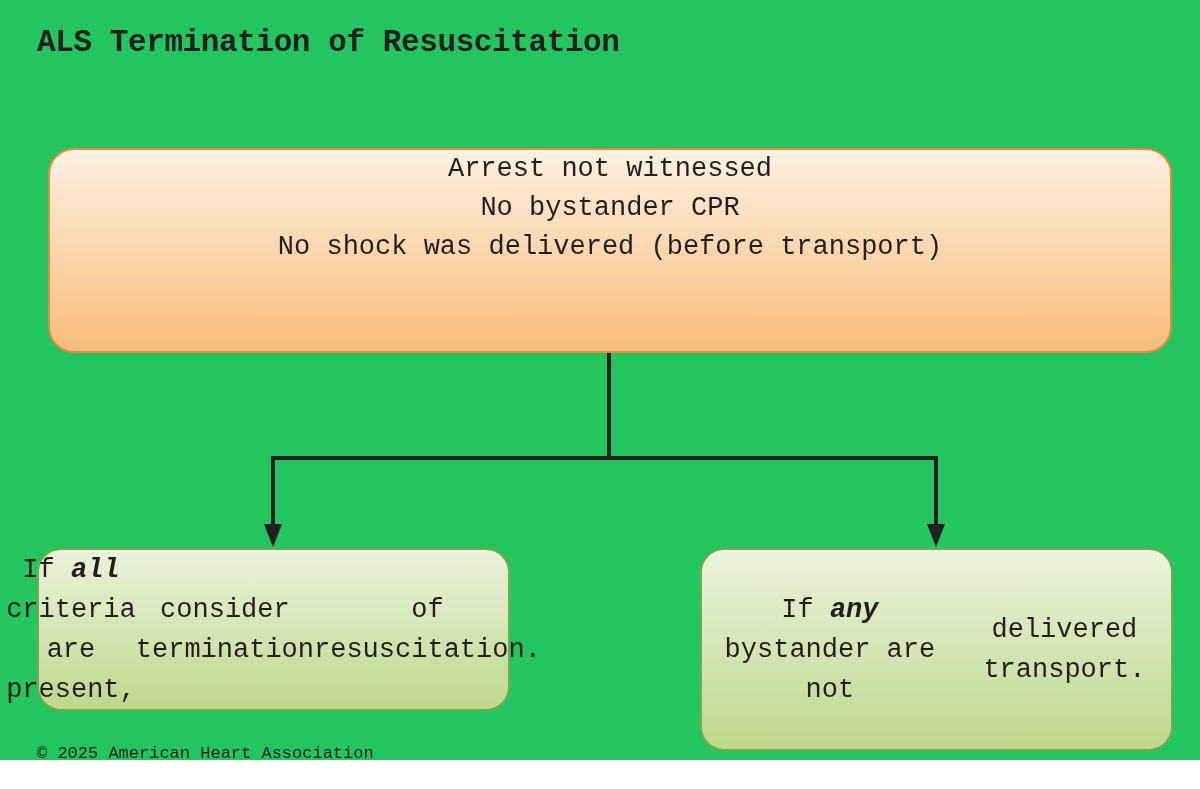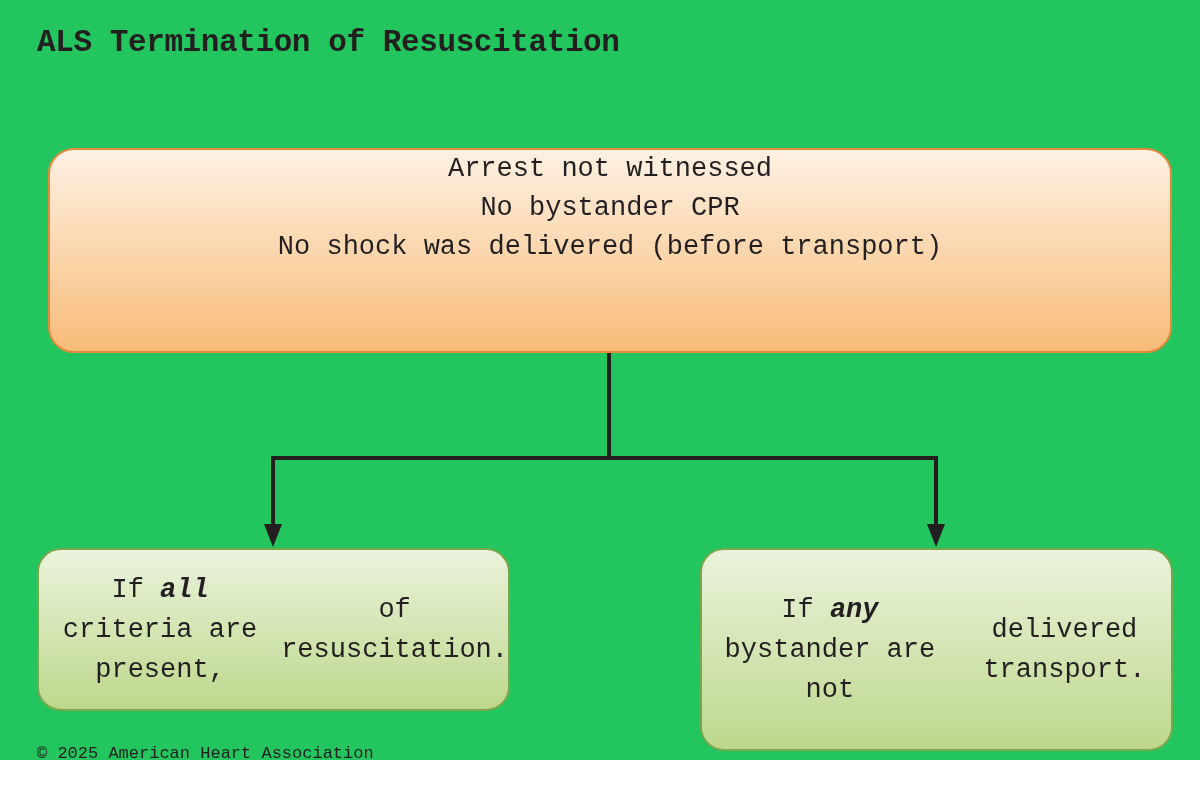--- a/index.html
+++ b/index.html
@@ -119,20 +119,21 @@
 
     <line class="stroke-ink" x1="273" y1="456" x2="273" y2="528"></line>
     <polygon class="fill-ink" points="264,524 282,524 273,547"></polygon>
 
     <line class="stroke-ink" x1="936" y1="456" x2="936" y2="528"></line>
     <polygon class="fill-ink" points="927,524 945,524 936,547"></polygon>
   </svg>
 
   <div class="outcome-box left">
     <div><span>If </span><span class="em">all</span><span> criteria are present,</span></div>
+    <div>consider termination</div>
     <div>of resuscitation.</div>
   </div>
 
   <div class="outcome-box right">
     <div><span>If </span><span class="em">any</span><span> bystander are not</span></div>
     <div>delivered transport.</div>
   </div>
 
   <div class="copyright">© 2025 American Heart Association</div>
 

